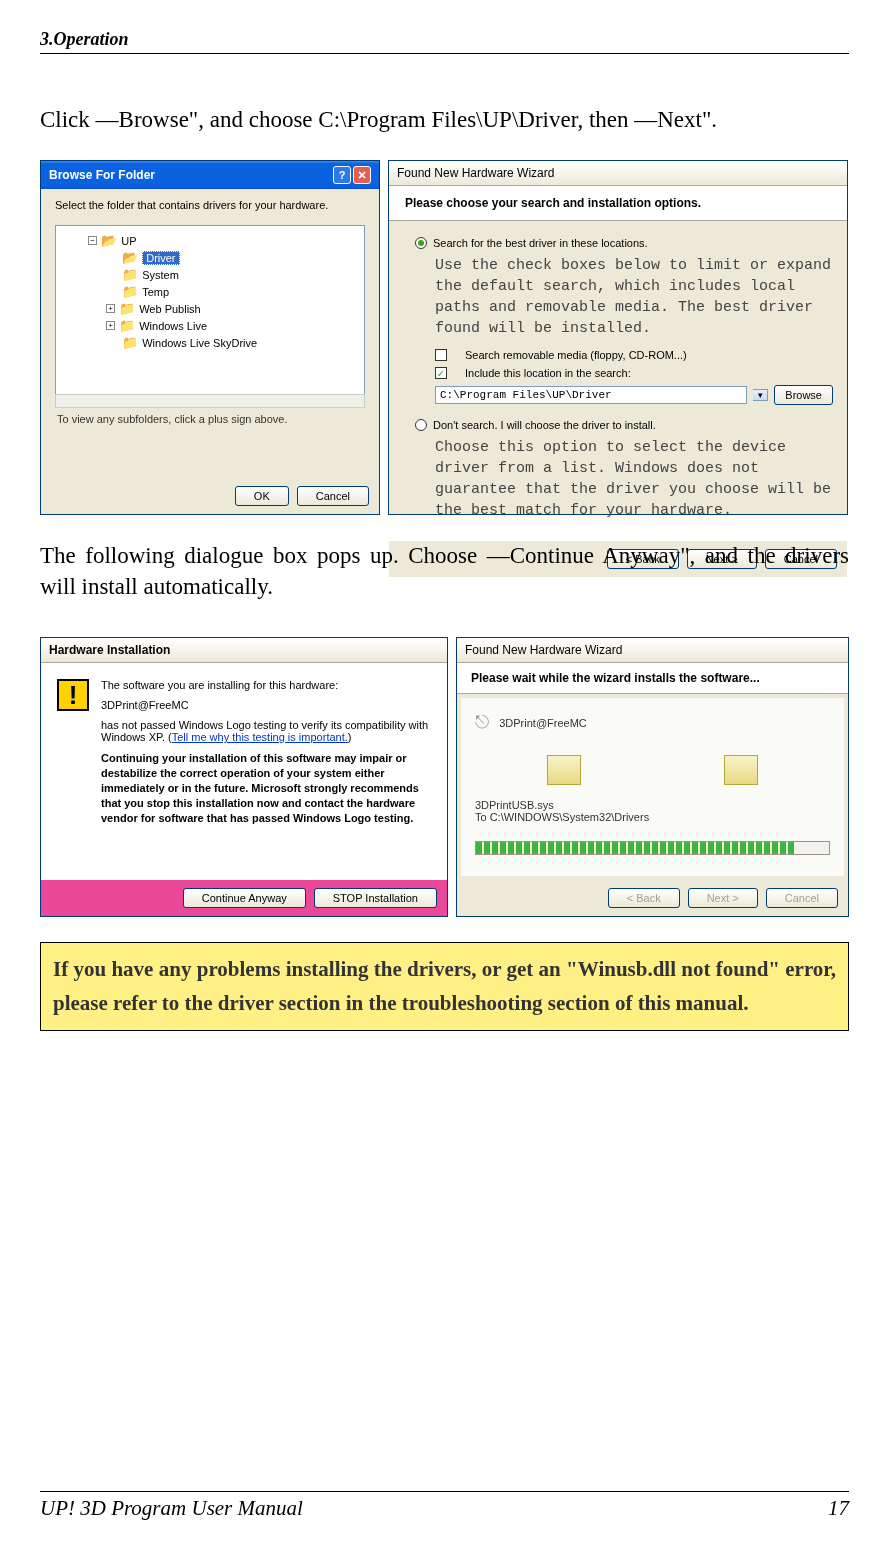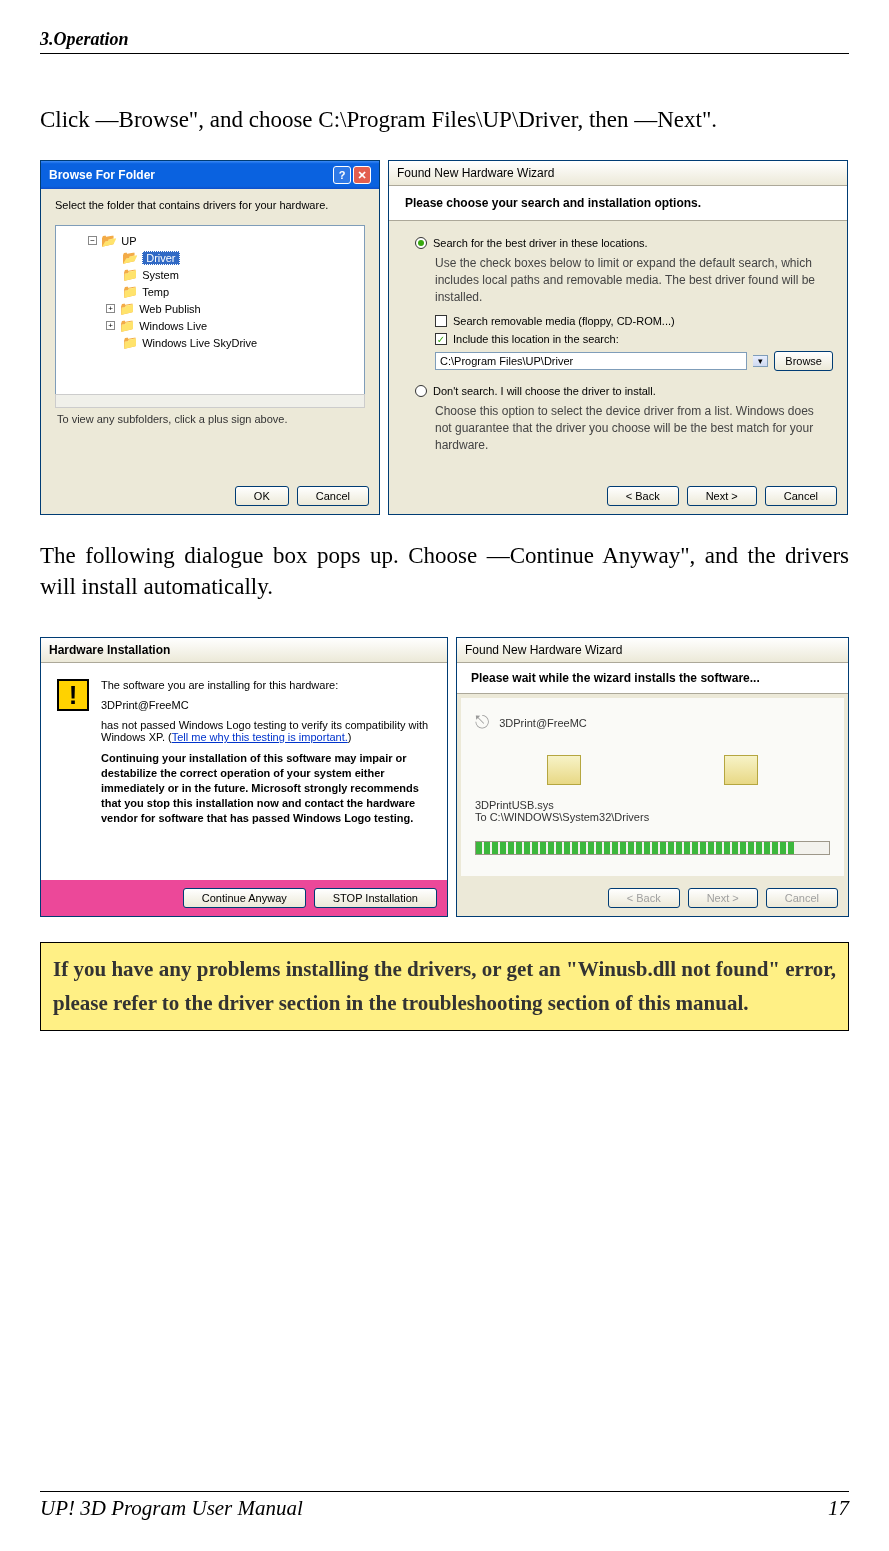--- a/index.html
+++ b/index.html
@@ -23,25 +23,25 @@
   .tree-item { display: flex; align-items: center; gap: 4px; padding: 1px 0; }
   .tree-item .expbox { width: 9px; height: 9px; border: 1px solid #888; font-size: 8px; line-height: 7px; text-align: center; background: #fff; }
   .folder { color: #f7c853; font-size: 13px; }
   .selected-folder { background: #316ac5; color: #fff; padding: 0 3px; border: 1px dotted #fff; }
   .win-footnote { font-size: 11px; color: #333; padding: 5px 0 10px 2px; }
   .btn-row { display: flex; justify-content: flex-end; gap: 8px; padding: 8px 10px; background: #ece9d8; }
   .xp-btn { border: 1px solid #003c74; background: linear-gradient(#fff,#ece9d8); padding: 3px 18px; font-family: Tahoma, sans-serif; font-size: 11px; border-radius: 3px; }
   .radio-line { display: flex; gap: 6px; align-items: center; margin-bottom: 6px; padding-left: 12px; }
   .radio-circle { width: 12px; height: 12px; border-radius: 50%; border: 1px solid #333; background: #fff; display: flex; align-items: center; justify-content: center; }
   .radio-circle.checked::after { content:""; width: 6px; height: 6px; border-radius: 50%; background: #37a80e; }
-  .checkbox-line { display: flex; gap: 6px; align-items: center; }
+  .checkbox-line { display: flex; gap: 18px; align-items: center; }
   .cb { width: 12px; height: 12px; border: 1px solid #333; background: #fff; display: inline-flex; align-items: center; justify-content: center; font-size: 10px; color: #37a80e; }
-  .sub-indent { padding-left: 32px; font-size: 12px; color: #444; margin-bottom: 10px; line-height: 1.4; }
+  .sub-indent { padding-left: 32px; font-size: 15px; color: #444; margin-bottom: 10px; line-height: 1.4; font-family: Liberation Mono, monospace; }
   .path-row { display: flex; gap: 6px; align-items: center; margin: 6px 0 14px 32px; }
-  .path-input { flex: 1; border: 1px solid #7f9db9; background: #fff; padding: 2px 4px; font-size: 11px; }
+  .path-input { flex: 1; border: 1px solid #7f9db9; background: #fff; padding: 2px 4px; font-size: 11px; font-family: Liberation Mono, monospace; }
   .drop-btn { width: 15px; border: 1px solid #7f9db9; border-left: none; background: linear-gradient(#e7eefe,#cfd9f0); font-size: 9px; text-align: center; }
   
   .hw-body { background: #fff; padding: 16px 16px 12px 16px; font-size: 11px; display: flex; gap: 12px; }
   .warn-icon { width: 32px; height: 32px; flex-shrink: 0; background: #ffd200; border: 2px solid #000; display: flex; align-items: center; justify-content: center; font-size: 26px; font-weight: bold; }
   .hw-text p { margin-bottom: 8px; }
   .hw-text .link { color: #0033cc; text-decoration: underline; }
   .hw-text .bold { font-weight: bold; line-height: 1.35; }
   
   .prog-body { background: #fafaf7; margin: 4px; padding: 14px; font-size: 11px; color: #333; }
   .progress { height: 14px; background: #f3f2ed; border: 1px solid #9d9789; margin-top: 18px; display: flex; }

